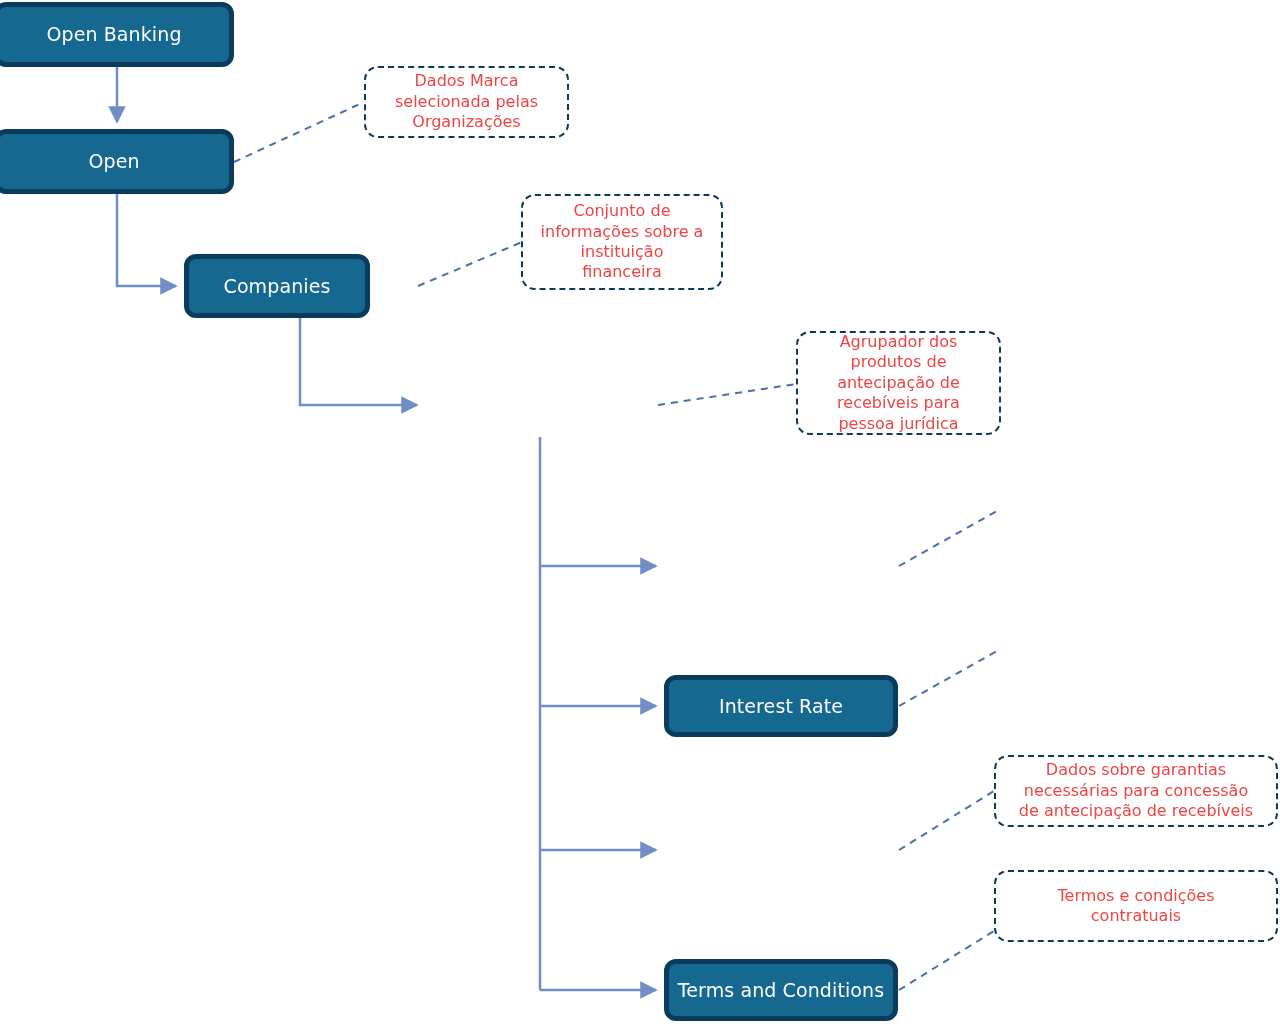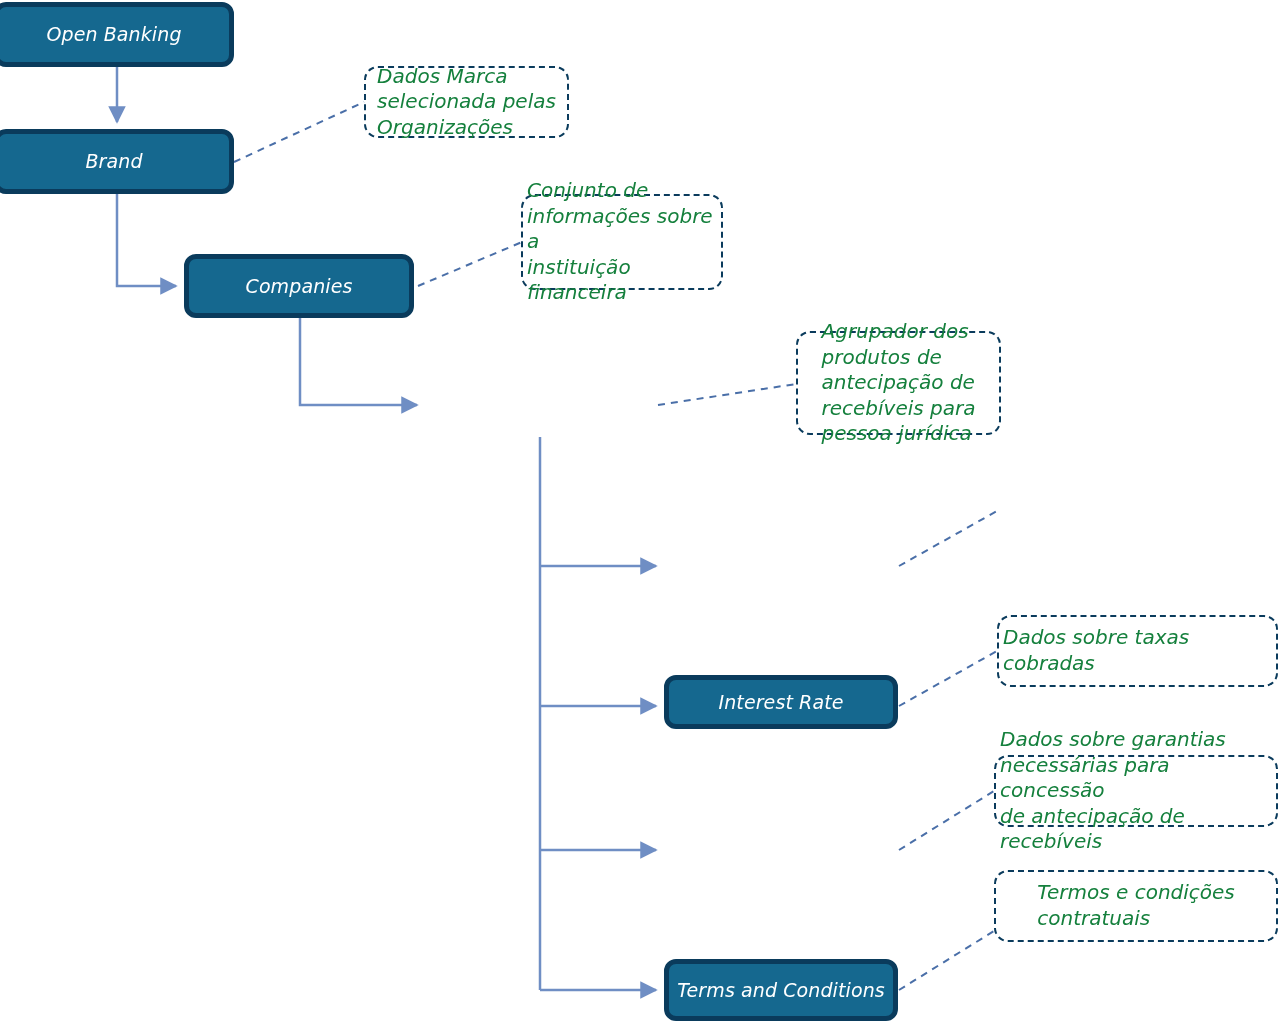--- a/index.html
+++ b/index.html
@@ -10,21 +10,20 @@
   }
   body {
     font-family: "DejaVu Sans", sans-serif;
   }
   #canvas {
     position: relative;
     width: 1280px;
     height: 1024px;
     background: #ffffff;
     overflow: hidden;
-    font-style: italic;
   }
   #edges {
     position: absolute;
     left: 0;
     top: 0;
     width: 1280px;
     height: 1024px;
     pointer-events: none;
   }
 
@@ -54,23 +53,23 @@
   
   .note {
     position: absolute;
     box-sizing: border-box;
     background: transparent;
     border: 2px dashed #0a3b5c;
     border-radius: 14px;
     display: flex;
     align-items: center;
     justify-content: center;
-    text-align: left;
-    color: #15803d;
-    font-size: 20px;
+    text-align: center;
+    color: #ef4444;
+    font-size: 16px;
     line-height: 1.28;
     z-index: 2;
   }
   .note .note-label {
     display: block;
     white-space: pre-line;
     padding: 0 4px;
   }
 </style>
 </head>
@@ -111,30 +110,30 @@
       <path d="M 899 850 L 994 791"></path>
       <path d="M 899 990 L 994 931"></path>
     </g>
   </svg>
 
   <div class="node" style="left:-6px; top:2px; width:240px; height:65px;">
     <span class="node-label">Open Banking</span>
   </div>
 
   <div class="node" style="left:-6px; top:129px; width:240px; height:65px;">
-    <span class="node-label">Brand</span>
+    <span class="node-label">Open</span>
   </div>
 
-  <div class="node" style="left:184px; top:254px; width:230px; height:64px;justify-content:center;">
+  <div class="node" style="left:184px; top:254px; width:186px; height:64px;justify-content:center;">
     <span class="node-label">Companies</span>
   </div>
 
 
 
-  <div class="node" style="left:664px; top:675px; width:234px; height:54px;">
+  <div class="node" style="left:664px; top:675px; width:234px; height:62px;">
     <span class="node-label">Interest Rate</span>
   </div>
 
 
   <div class="node" style="left:664px; top:959px; width:234px; height:62px;">
     <span class="node-label">Terms and Conditions</span>
   </div>
 
   <div class="note" style="left:364px; top:66px; width:205px; height:72px;">
     <span class="note-label">Dados Marca
@@ -151,23 +150,20 @@
   </div>
 
   <div class="note" style="left:521px; top:194px; width:202px; height:96px;">
     <span class="note-label">Conjunto de
 informações sobre a
 instituição
 financeira</span>
   </div>
 
 
-  <div class="note" style="left:997px; top:615px; width:281px; height:72px;">
-    <span class="note-label">Dados sobre taxas cobradas</span>
-  </div>
 
   <div class="note" style="left:994px; top:755px; width:284px; height:72px;">
     <span class="note-label">Dados sobre garantias
 necessárias para concessão
 de antecipação de recebíveis</span>
   </div>
 
   <div class="note" style="left:994px; top:870px; width:284px; height:72px;">
     <span class="note-label">Termos e condições
 contratuais</span>

